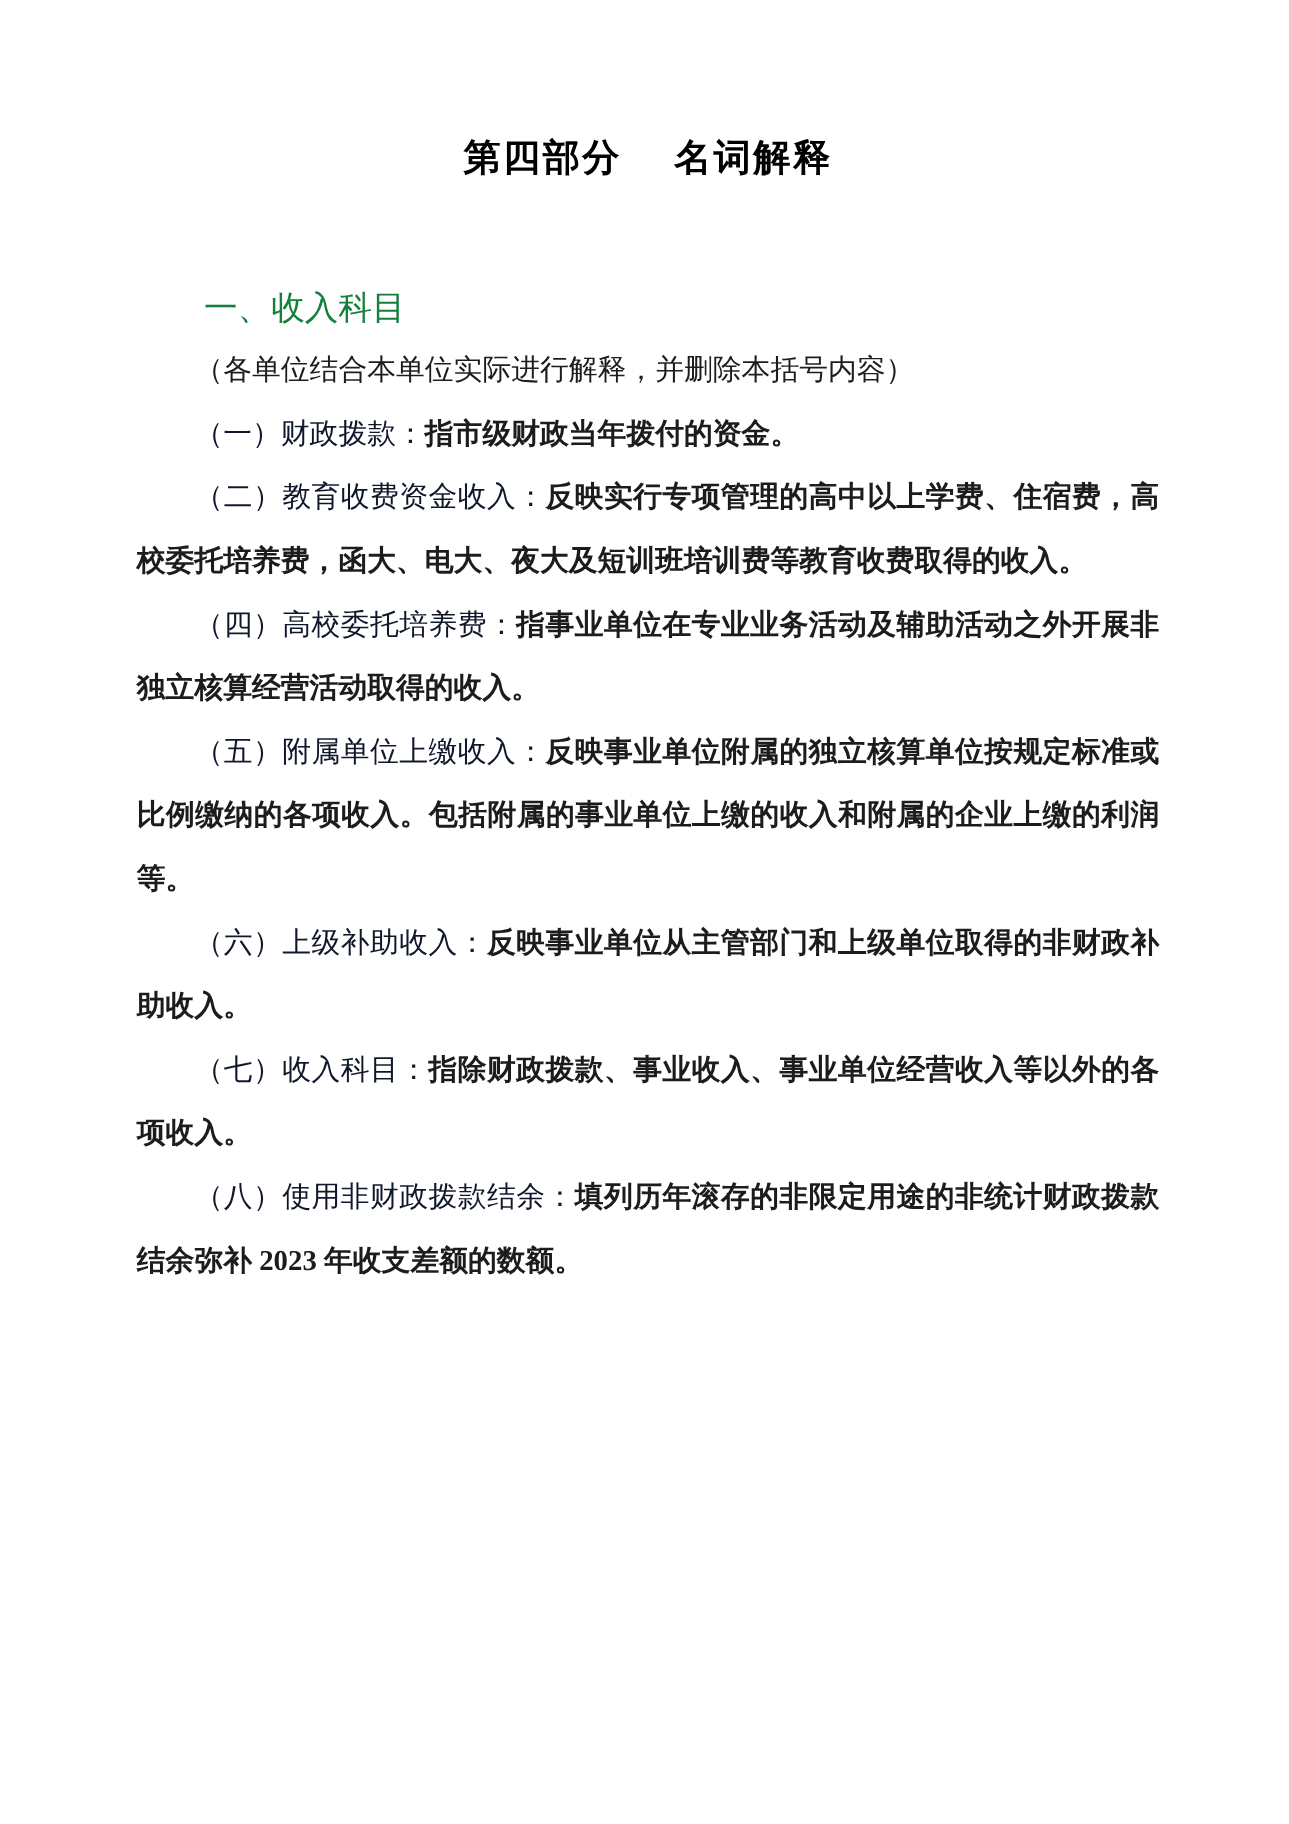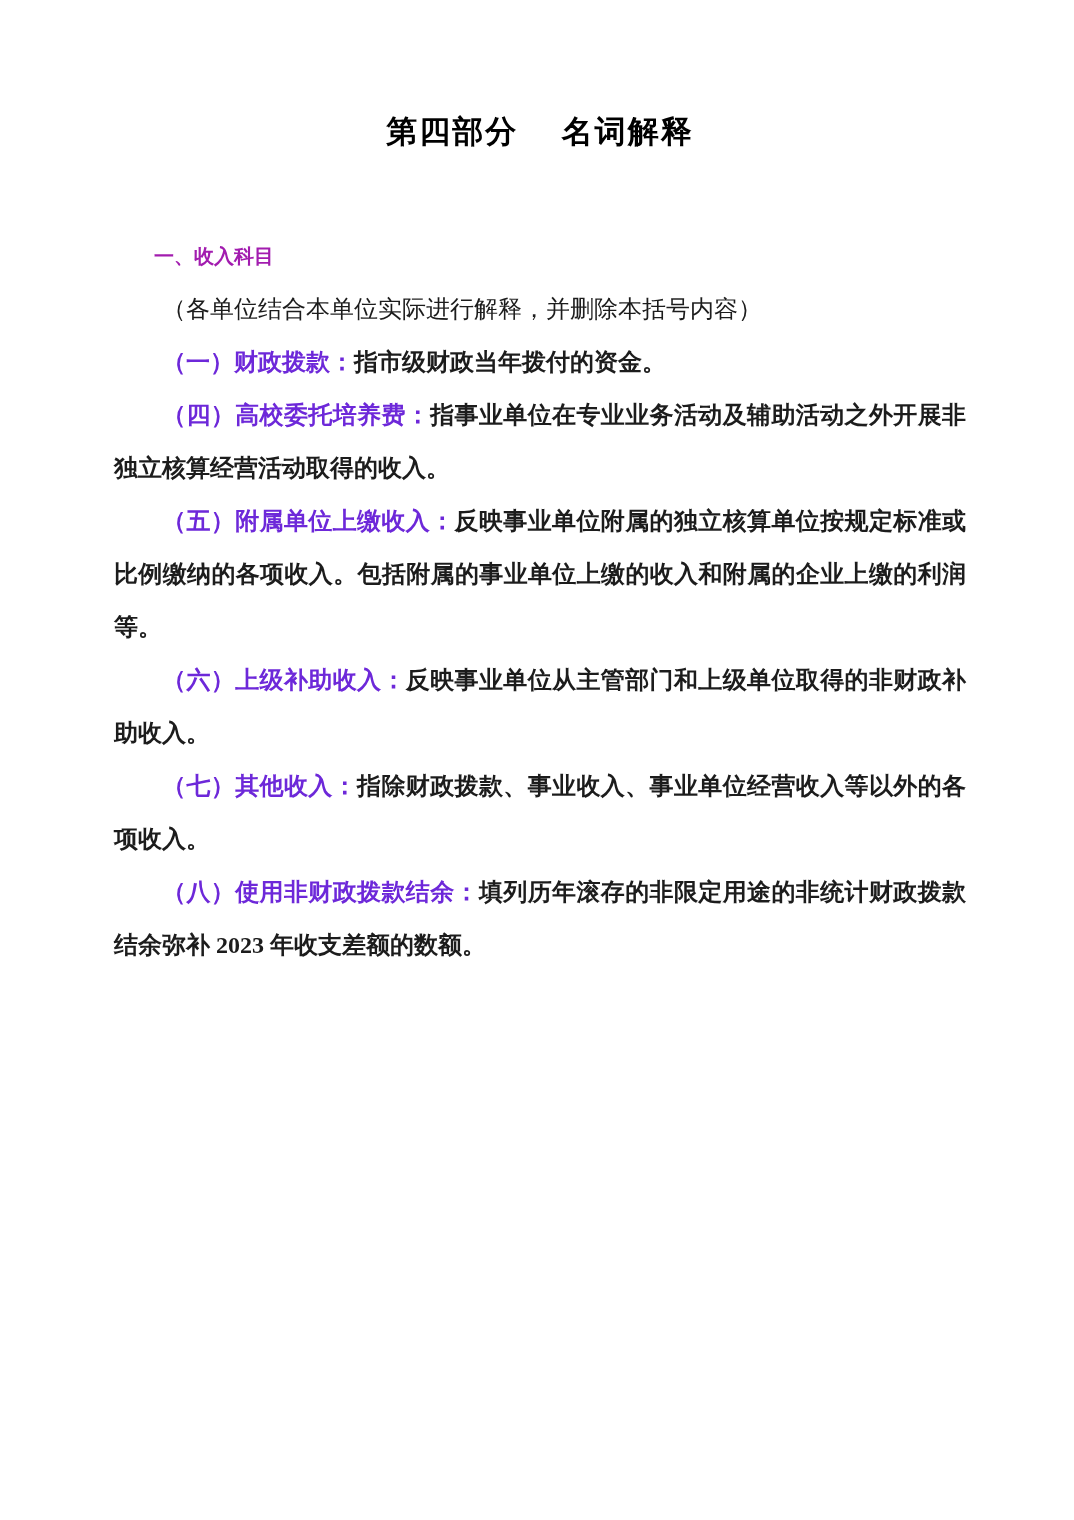--- a/index.html
+++ b/index.html
@@ -28,62 +28,63 @@
     font-size: 31px;
     line-height: 40px;
     letter-spacing: 2px;
     text-align: center;
     color: #000000;
     white-space: pre;
   }
   .section-heading {
     margin: 78px 0 0 0;
     font-family: "Liberation Sans", "DejaVu Sans", sans-serif;
-    font-weight: bold;
-    font-size: 20px;
+    font-weight: normal;
+    font-size: 28px;
     line-height: 53px;
     text-indent: 2em;
-    color: #a21caf;
+    color: #15803d;
   }
   p.body-par {
     margin: 0;
     font-size: 24px;
     line-height: 53px;
     text-indent: 2em;
     text-align: justify;
     text-justify: inter-ideograph;
     color: #1c1c1c;
   }
   p.body-par .term-label {
-    font-weight: bold;
-    color: #6d28d9;
+    font-weight: normal;
+    color: #0f172a;
   }
   p.body-par .term-def {
     font-weight: bold;
   }
 </style>
 </head>
 <body>
 
 <div class="page">
 
   <h1 class="doc-title">第四部分　 名词解释</h1>
 
   <h2 class="section-heading">一、收入科目</h2>
 
   <p class="body-par">（各单位结合本单位实际进行解释，并删除本括号内容）</p>
 
   <p class="body-par"><span class="term-label">（一）财政拨款：</span><span class="term-def">指市级财政当年拨付的资金。</span></p>
 
+  <p class="body-par"><span class="term-label">（二）教育收费资金收入：</span><span class="term-def">反映实行专项管理的高中以上学费、住宿费，高校委托培养费，函大、电大、夜大及短训班培训费等教育收费取得的收入。</span></p>
 
 
   <p class="body-par"><span class="term-label">（四）高校委托培养费：</span><span class="term-def">指事业单位在专业业务活动及辅助活动之外开展非独立核算经营活动取得的收入。</span></p>
 
   <p class="body-par"><span class="term-label">（五）附属单位上缴收入：</span><span class="term-def">反映事业单位附属的独立核算单位按规定标准或比例缴纳的各项收入。包括附属的事业单位上缴的收入和附属的企业上缴的利润等。</span></p>
 
   <p class="body-par"><span class="term-label">（六）上级补助收入：</span><span class="term-def">反映事业单位从主管部门和上级单位取得的非财政补助收入。</span></p>
 
-  <p class="body-par"><span class="term-label">（七）其他收入：</span><span class="term-def">指除财政拨款、事业收入、事业单位经营收入等以外的各项收入。</span></p>
+  <p class="body-par"><span class="term-label">（七）收入科目：</span><span class="term-def">指除财政拨款、事业收入、事业单位经营收入等以外的各项收入。</span></p>
 
   <p class="body-par"><span class="term-label">（八）使用非财政拨款结余：</span><span class="term-def">填列历年滚存的非限定用途的非统计财政拨款结余弥补 2023 年收支差额的数额。</span></p>
 
 
 </div>
 
 </body></html>

